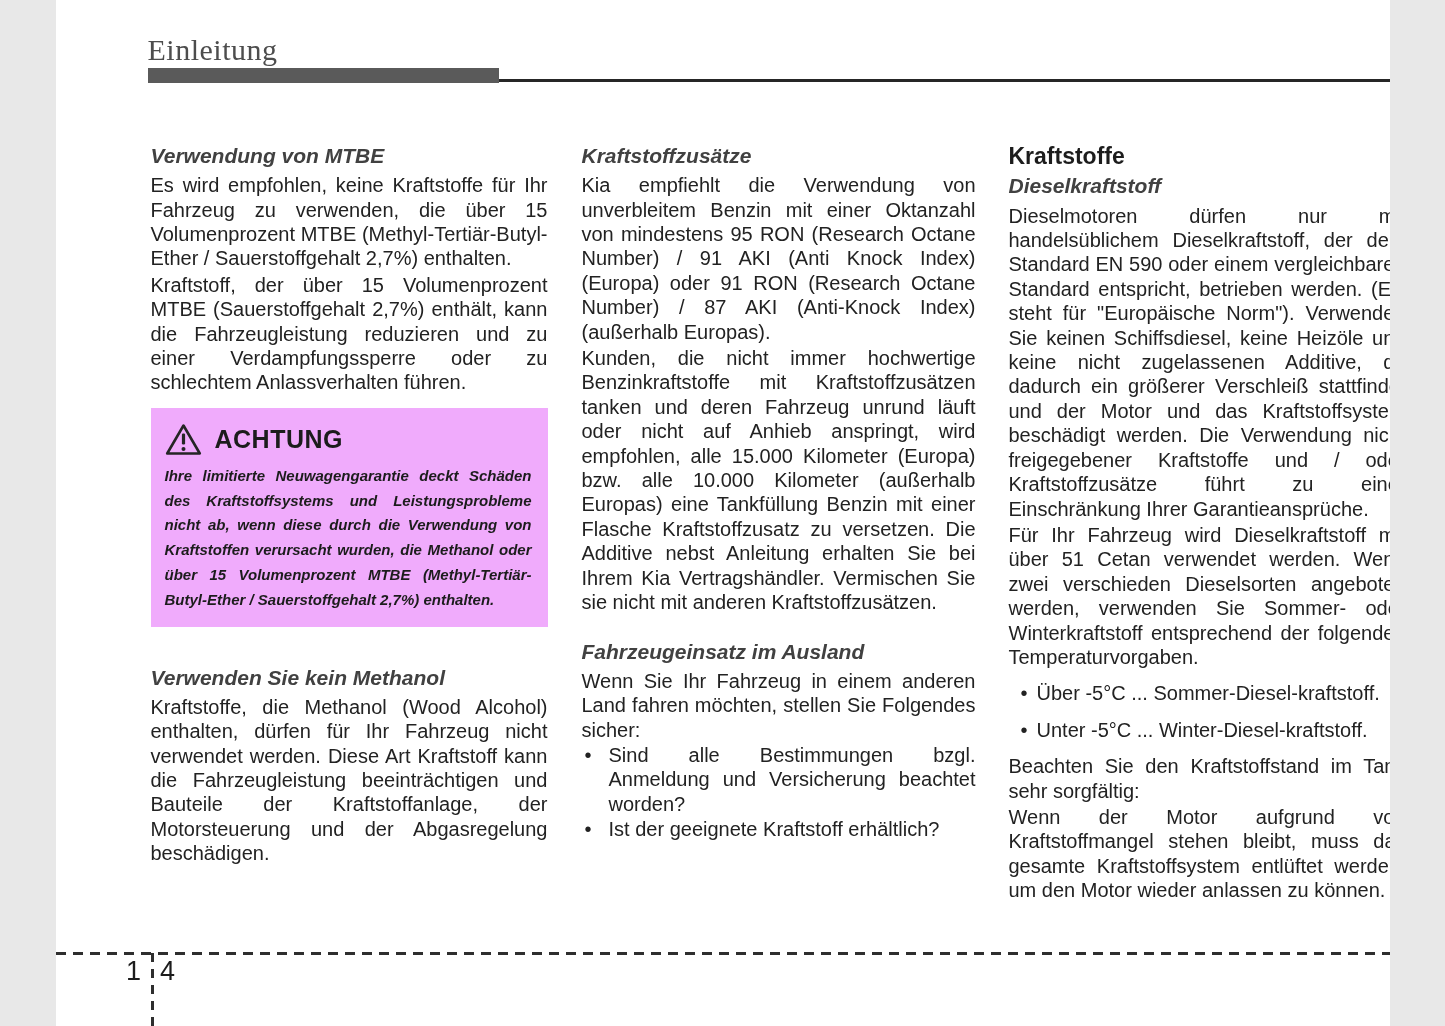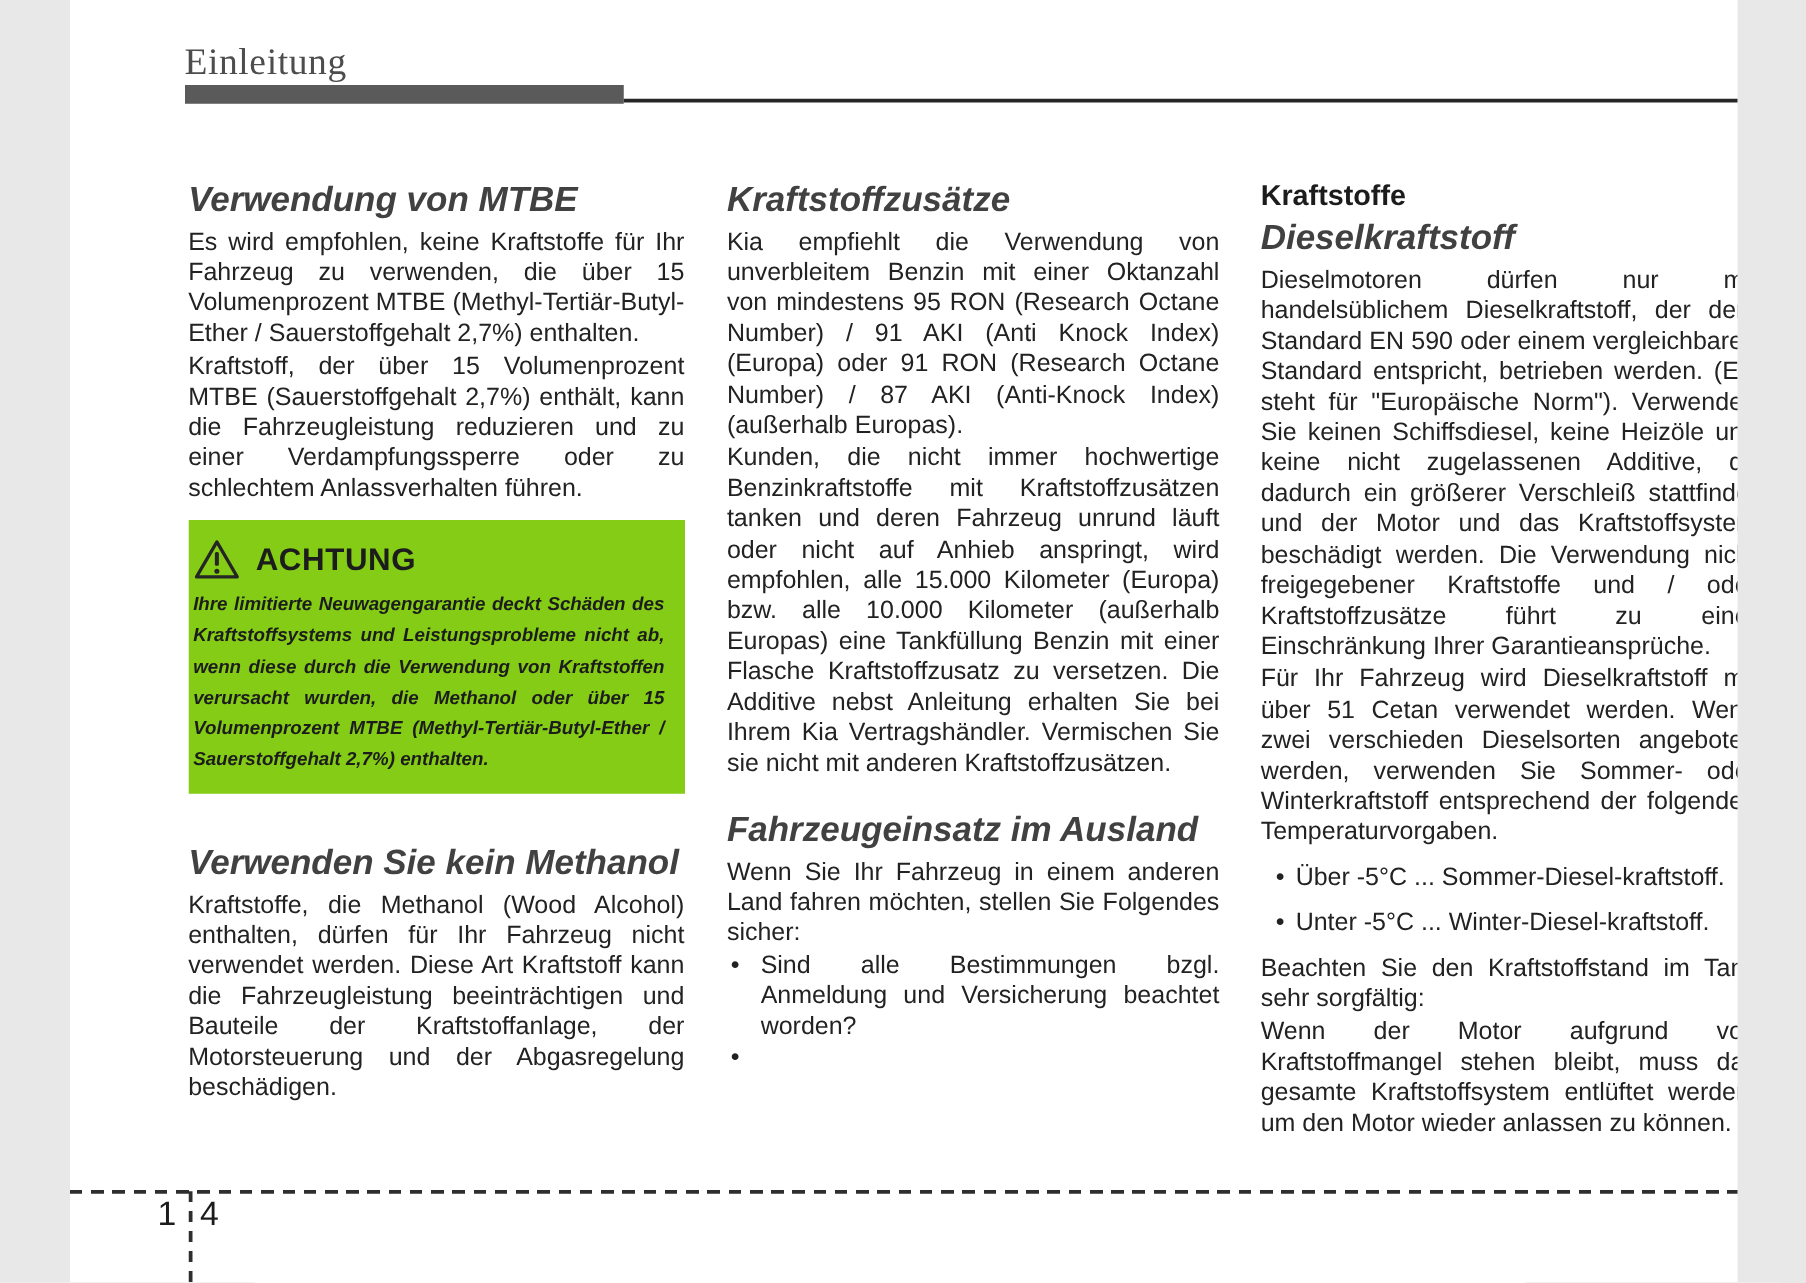--- a/index.html
+++ b/index.html
@@ -21,35 +21,35 @@
   
   .col {
     position:absolute; top:143px; width:397px;
     font-size:20px; line-height:24.4px; text-align:justify; color:#222222;
   }
   .col-1 { left:95px;  }
   .col-2 { left:526px; width:394px; }
   .col-3 { left:953px; }
 
   .sec-heading {
-    margin:0 0 5px 0; font-size:28px; font-weight:bold; font-style:italic;
+    margin:0 0 5px 0; font-size:21px; font-weight:bold; font-style:italic;
     color:#414141; text-align:left; line-height:1.2;
   }
   .main-heading {
     margin:0 0 4px 0; font-size:23px; font-weight:bold;
     color:#1c1c1c; text-align:left; line-height:1.15;
   }
   .gap-lg { margin-top:38px; }
   .gap-md { margin-top:24px; }
 
   p.body-p { margin:0; }
   p.body-p + p.body-p { margin-top:2px; }
 
   
-  .warning-box { background:#84cc16; margin-top:13px; padding:13px 16px 14px 4px; }
+  .warning-box { background:#f0abfc; margin-top:13px; padding:13px 16px 14px 14px; }
   .warn-head  { display:flex; align-items:center; gap:13px; margin:2px 0 8px 0; }
   .warn-head svg { width:37px; height:33px; flex:0 0 auto; }
   .warn-title { font-size:25px; font-weight:bold; color:#1c1c1c; letter-spacing:0.5px; }
   .warn-body  {
     margin:0; font-weight:bold; font-style:italic; font-size:15px;
     line-height:24.8px; color:#1c1c1c; text-align:justify;
   }
 
   
   .bullet-item { position:relative; padding-left:27px; margin-top:1px; text-align:justify; }
@@ -106,20 +106,21 @@
     <p class="body-p">Kunden, die nicht immer hochwertige Benzinkraftstoffe mit Kraftstoffzusätzen tanken und deren Fahrzeug unrund läuft oder nicht auf Anhieb anspringt, wird empfohlen, alle 15.000 Kilometer (Europa) bzw. alle 10.000 Kilometer (außerhalb Europas) eine Tankfüllung Benzin mit einer Flasche Kraftstoffzusatz zu versetzen. Die Additive nebst Anleitung erhalten Sie bei Ihrem Kia Vertragshändler. Vermischen Sie sie nicht mit anderen Kraftstoffzusätzen.</p>
 
     <h3 class="sec-heading gap-md">Fahrzeugeinsatz im Ausland</h3>
     <p class="body-p">Wenn Sie Ihr Fahrzeug in einem anderen Land fahren möchten, stellen Sie Folgendes sicher:</p>
     <div class="bullet-item">
       <span class="bm">•</span>
       <span>Sind alle Bestimmungen bzgl. Anmeldung und Versicherung beachtet worden?</span>
     </div>
     <div class="bullet-item">
       <span class="bm">•</span>
+      <span>Ist der geeignete Kraftstoff erhältlich?</span>
     </div>
   </section>
 
   <section class="col col-3">
     <h2 class="main-heading">Kraftstoffe</h2>
     <h3 class="sec-heading">Dieselkraftstoff</h3>
     <p class="body-p">Dieselmotoren dürfen nur mit handelsüblichem Dieselkraftstoff, der dem Standard EN 590 oder einem vergleichbaren Standard entspricht, betrieben werden. (EN steht für "Europäische Norm"). Verwenden Sie keinen Schiffsdiesel, keine Heizöle und keine nicht zugelassenen Additive, da dadurch ein größerer Verschleiß stattfindet und der Motor und das Kraftstoffsystem beschädigt werden. Die Verwendung nicht freigegebener Kraftstoffe und / oder Kraftstoffzusätze führt zu einer Einschränkung Ihrer Garantieansprüche.</p>
     <p class="body-p">Für Ihr Fahrzeug wird Dieselkraftstoff mit über 51 Cetan verwendet werden. Wenn zwei verschieden Dieselsorten angeboten werden, verwenden Sie Sommer- oder Winterkraftstoff entsprechend der folgenden Temperaturvorgaben.</p>
     <p class="bullet-line">
       <span class="bm">•</span><span>Über -5°C ... Sommer-Diesel-kraftstoff.</span>

